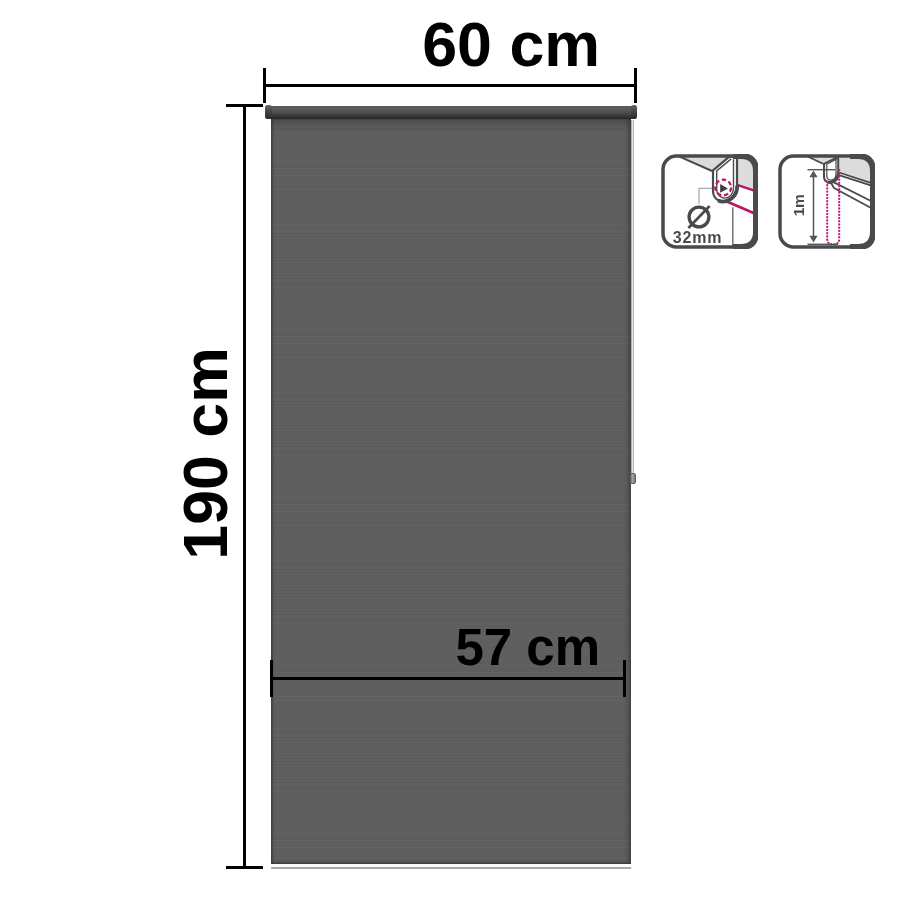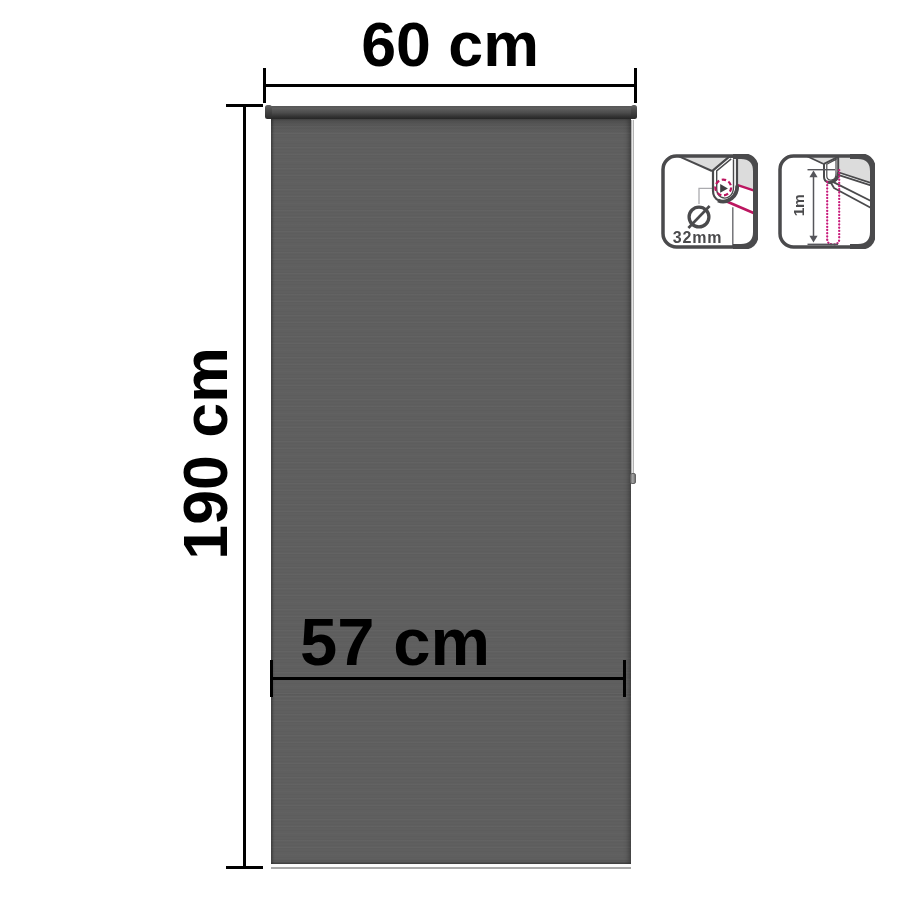--- a/index.html
+++ b/index.html
@@ -5,21 +5,21 @@
   html,body{margin:0;padding:0;}
   body{width:900px;height:900px;background:#fff;position:relative;overflow:hidden;
        font-family:"Liberation Sans", sans-serif;}
   .abs{position:absolute;}
   .dim{background:#000;}
   .lbl{font-weight:bold;color:#000;line-height:1;}
 </style>
 </head>
 <body>
 
-<div class="abs lbl" style="left:300px;top:12.5px;width:300px;text-align:center;font-size:62.7px;">60&nbsp;cm</div>
+<div class="abs lbl" style="left:300px;top:12.5px;width:300px;text-align:right;font-size:62.7px;">60&nbsp;cm</div>
 
 <div class="abs dim" style="left:262.5px;top:84px;width:374px;height:3px;"></div>
 
 <div class="abs dim" style="left:262.5px;top:68px;width:3px;height:35px;"></div>
 
 <div class="abs dim" style="left:633.5px;top:68px;width:3px;height:35px;"></div>
 
 <div class="abs lbl" style="left:55px;top:421.7px;width:300px;text-align:center;font-size:62.7px;transform:rotate(-90deg);">190&nbsp;cm</div>
 
 <div class="abs dim" style="left:243px;top:104px;width:3px;height:764px;"></div>
@@ -49,21 +49,21 @@
 
 <div class="abs" style="left:631.2px;top:120px;width:2.8px;height:353px;
   background:linear-gradient(90deg,#9a9a9a,#e6e6e6 50%,#9a9a9a);"></div>
 
 <div class="abs" style="left:629.6px;top:472.5px;width:6.4px;height:11px;border-radius:2px;
   background:linear-gradient(90deg,#7c7c7c,#a5a5a5 45%,#6f6f6f);border:0.5px solid #636363;box-sizing:border-box;"></div>
 
 <div class="abs" style="left:271px;top:864px;width:359.5px;height:5px;box-sizing:border-box;
   background:#fbfbfb;border-bottom:2px solid #a8a8a8;"></div>
 
-<div class="abs lbl" style="left:300px;top:608px;width:300px;text-align:left;font-size:67px;">57&nbsp;cm</div>
+<div class="abs lbl" style="left:300px;top:622px;width:300px;text-align:right;font-size:51px;">57&nbsp;cm</div>
 
 <div class="abs dim" style="left:270px;top:676.5px;width:356px;height:3px;"></div>
 
 <div class="abs dim" style="left:270px;top:660px;width:3px;height:37px;"></div>
 
 <div class="abs dim" style="left:623px;top:660px;width:3px;height:37px;"></div>
 
 <svg class="abs" style="left:660.5px;top:154px;" width="97" height="95" viewBox="0 0 97 95">
 
   <rect x="2" y="2" width="93" height="91" rx="13.5" fill="#ffffff"></rect>

